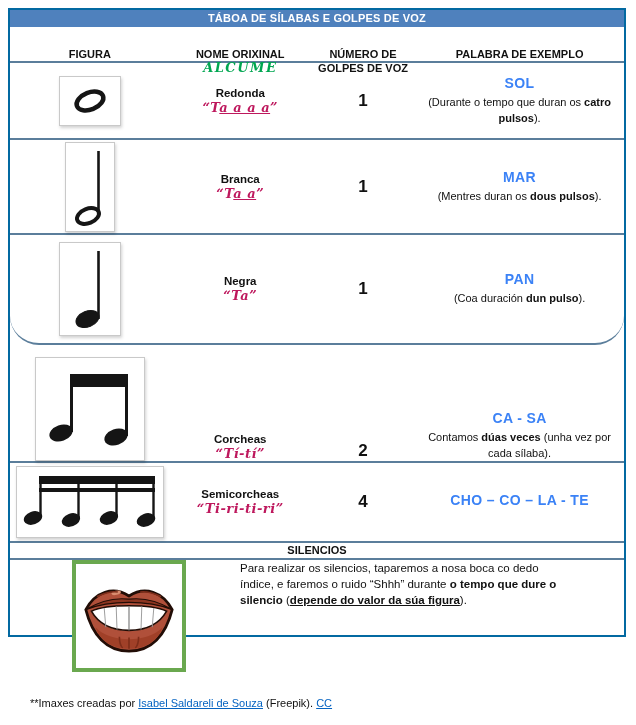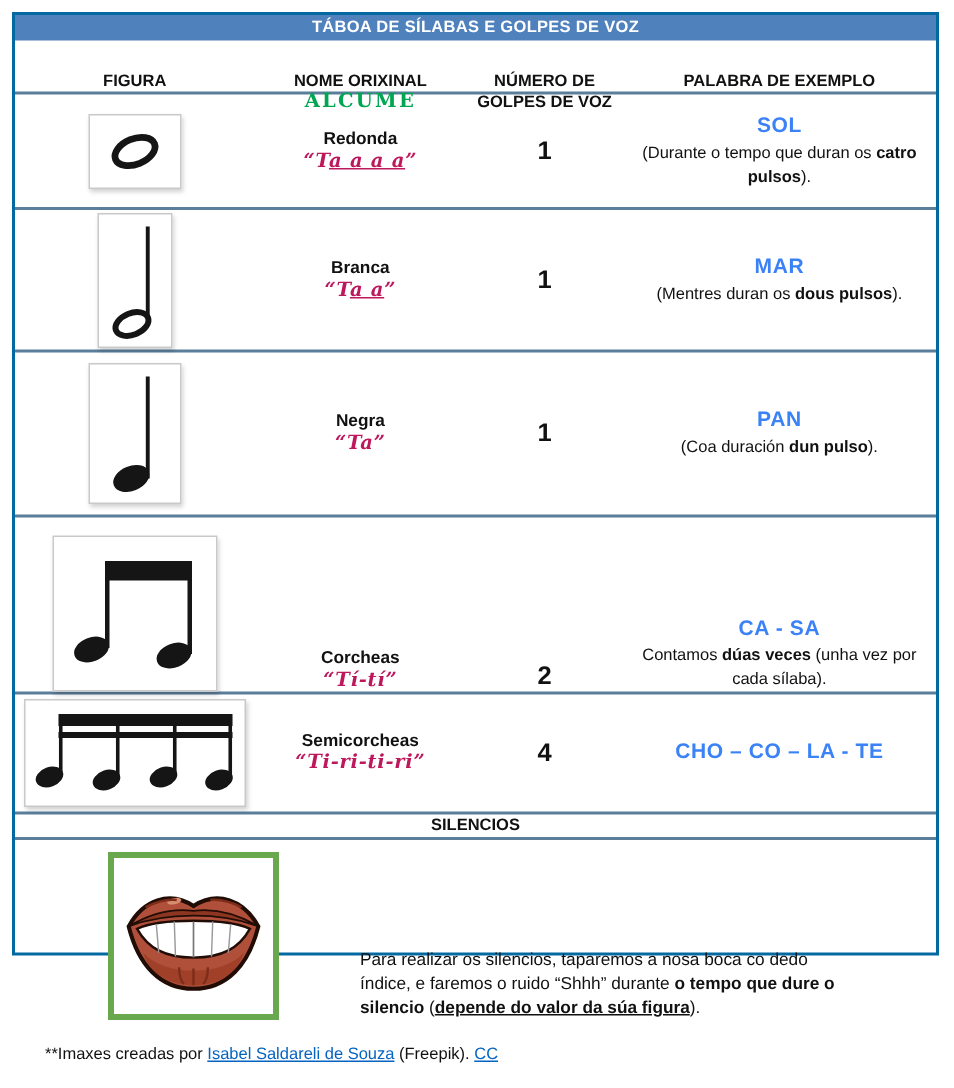--- a/index.html
+++ b/index.html
@@ -21,29 +21,29 @@
     height:36px;display:flex;box-sizing:border-box;
     border-bottom:2px solid #5b7e9b;padding-top:20px;
   }
   .col-figura{width:26%;}
   .col-nome{width:23%;}
   .col-numero{width:17%;}
   .col-palabra{width:34%;}
   .hcell{text-align:center;font-weight:bold;font-size:11px;line-height:14px;}
   .alcume{
     color:#00a651;font-family:"DejaVu Serif","Liberation Serif",serif;
-    font-weight:bold;font-size:13px;letter-spacing:1.5px;
+    font-style:italic;font-weight:bold;font-size:13px;letter-spacing:1.5px;
   }
   .trow{
     display:flex;align-items:center;box-sizing:border-box;
     border-bottom:2px solid #5b7e9b;
   }
   .row1{height:77px;}
   .row2{height:95px;}
-  .row3{height:110px;}
+  .row3{height:110px;border-radius:29px;}
   .row4{height:118px;align-items:flex-end;}
   .row5{height:80px;}
   .cell{display:flex;flex-direction:column;align-items:center;justify-content:center;text-align:center;}
   .figure-box{
     background:#fff;border:1px solid #c9c9c9;
     box-shadow:1px 2px 3px rgba(0,0,0,.18);
     display:flex;align-items:center;justify-content:center;
   }
   .fb-1{width:60px;height:48px;}
   .fb-2{width:48px;height:88px;}
@@ -59,21 +59,21 @@
   .beats{font-weight:bold;font-size:17px;}
   .word{color:#3b82f6;font-weight:bold;font-size:14px;letter-spacing:.4px;margin-bottom:4px;}
   .desc{font-size:11px;line-height:1.4;max-width:205px;}
   .seg-b{font-weight:bold;}
   .seg-u{text-decoration:underline;}
   .seg-link{color:#0563c1;text-decoration:underline;}
   .silencios-bar{
     height:17px;box-sizing:border-box;border-bottom:2px solid #5b7e9b;
     text-align:center;font-weight:bold;font-size:11px;line-height:15px;
   }
-  .silencios-row{height:120px;display:flex;align-items:flex-end;box-sizing:border-box;}
+  .silencios-row{height:120px;display:flex;align-items:flex-start;box-sizing:border-box;}
   .mouth-box{
     margin-left:62px;width:114px;height:112px;box-sizing:border-box;
     border:4px solid #6aa84f;background:#fff;
     display:flex;align-items:center;justify-content:center;
   }
   .silencios-text{
     flex:1;display:flex;justify-content:center;
   }
   .silencios-text .desc{max-width:330px;font-size:11.5px;}
   .footer{

